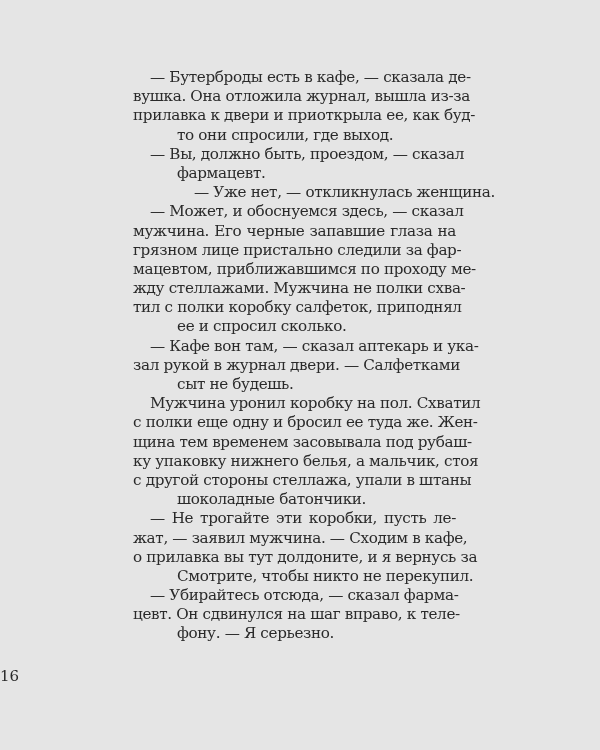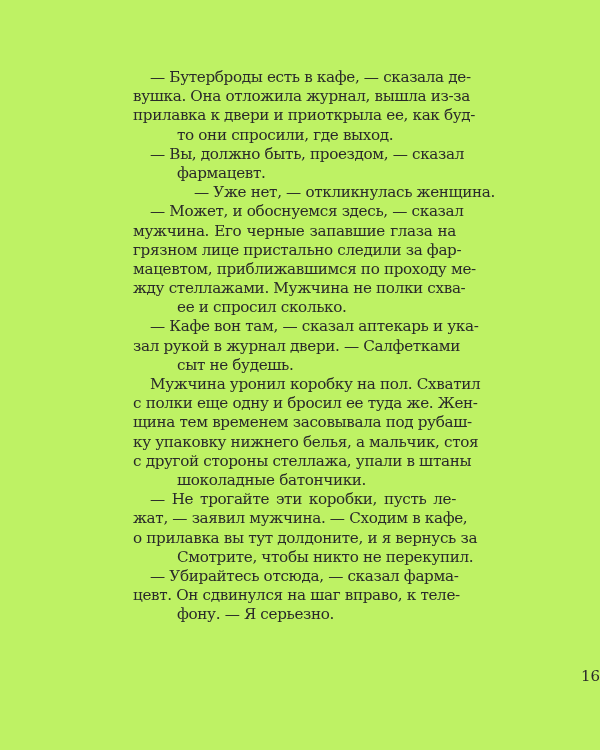--- a/index.html
+++ b/index.html
@@ -10,21 +10,21 @@
   body {
     width: 600px;
     height: 750px;
     position: relative;
     overflow: hidden;
   }
   .page {
     position: absolute;
     left: 0; top: 0;
     width: 600px; height: 750px;
-    background: #bef264;
+    background: #e5e5e5;
   }
   .text-block {
     position: absolute;
     left: 133px;
     top: 68px;
     width: 323px;
     font-family: "DejaVu Serif", "Liberation Serif", serif;
     font-size: 15.2px;
     line-height: 19.2px;
     color: #2a2a2a;
@@ -42,21 +42,21 @@
     margin-left: 44px;
   }
   .line.indent {
     padding-left: 17px;
   }
   .page-number {
     position: absolute;
     left: 0;
     width: 600px;
     top: 667px;
-    text-align: right;
+    text-align: left;
     font-family: "DejaVu Serif", "Liberation Serif", serif;
     font-size: 15px;
     color: #2a2a2a;
   }
 </style>
 </head>
 <body>
 
 <div class="page">
   <div class="text-block" id="text-block">
@@ -65,20 +65,21 @@
       <span class="line">прилавка к двери и приоткрыла ее, как буд-</span>
       <span class="line last">то они спросили, где выход.</span>
       <span class="line indent">— Вы, должно быть, проездом, — сказал</span>
       <span class="line last">фармацевт.</span>
       <span class="line indent last">— Уже нет, — откликнулась женщина.</span>
       <span class="line indent">— Может, и обоснуемся здесь, — сказал</span>
       <span class="line">мужчина. Его черные запавшие глаза на</span>
       <span class="line">грязном лице пристально следили за фар-</span>
       <span class="line">мацевтом, приближавшимся по проходу ме-</span>
       <span class="line">жду стеллажами. Мужчина не полки схва-</span>
+      <span class="line">тил с полки коробку салфеток, приподнял</span>
       <span class="line last">ее и спросил сколько.</span>
       <span class="line indent">— Кафе вон там, — сказал аптекарь и ука-</span>
       <span class="line">зал рукой в журнал двери. — Салфетками</span>
       <span class="line last">сыт не будешь.</span>
       <span class="line indent">Мужчина уронил коробку на пол. Схватил</span>
       <span class="line">с полки еще одну и бросил ее туда же. Жен-</span>
       <span class="line">щина тем временем засовывала под рубаш-</span>
       <span class="line">ку упаковку нижнего белья, а мальчик, стоя</span>
       <span class="line">с другой стороны стеллажа, упали в штаны</span>
       <span class="line last">шоколадные батончики.</span>

